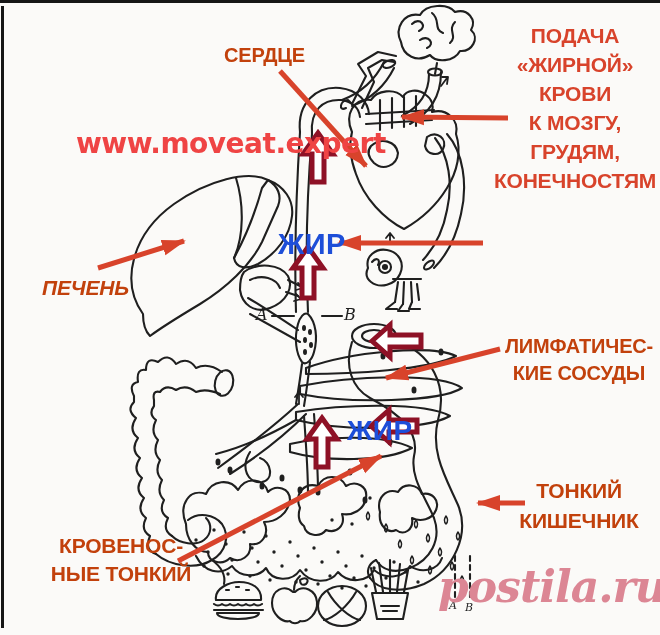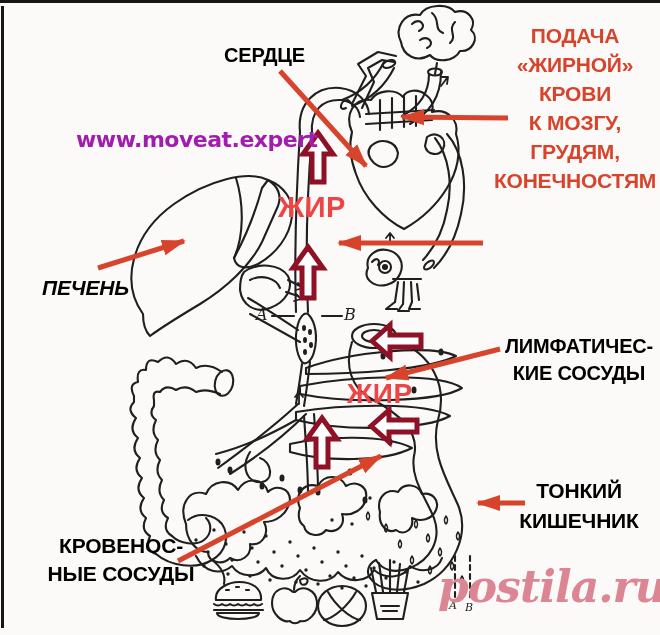--- a/index.html
+++ b/index.html
@@ -7,35 +7,35 @@
     position:relative;width:660px;height:635px;background:#fbfaf8;
     overflow:hidden;font-family:"Liberation Sans",sans-serif;
   }
   .frame-top{position:absolute;left:0;top:0;width:660px;height:3px;background:#161616;}
   .frame-left{position:absolute;left:1px;top:6px;width:3px;height:622px;background:#161616;}
   svg.art{position:absolute;left:0;top:0;}
   .lbl{
     position:absolute;font-weight:bold;white-space:pre-line;
     font-family:"Liberation Sans",sans-serif;letter-spacing:-0.2px;line-height:1.32;
   }
-  .green{color:#000000;}
+  .green{color:#c2410c;}
   .red{color:#d8432b;}
-  .maroon{color:#ef4444;}
+  .maroon{color:#1d4ed8;margin-top:37px;}
   .lbl-heart{left:224px;top:42px;font-size:20px;}
   .lbl-liver{left:42px;top:274px;font-size:21px;font-style:italic;}
   .lbl-fatty{left:486px;top:21px;width:178px;font-size:21px;line-height:29px;text-align:center;}
   .lbl-duct{left:490px;top:220px;font-size:21px;line-height:27px;}
   .lbl-lymph{left:492px;top:333px;width:174px;font-size:20px;line-height:27px;text-align:center;}
   .lbl-intestine{left:492px;top:476px;width:174px;font-size:21px;line-height:30px;text-align:center;}
   .lbl-vessels{left:36px;top:532px;width:170px;font-size:21px;line-height:28px;text-align:center;}
   .lbl-fat1{left:278px;top:188px;font-size:29px;letter-spacing:0.5px;}
   .lbl-fat2{left:347px;top:376px;font-size:28px;letter-spacing:0.5px;}
   .wm-site{
-    position:absolute;left:76px;top:127px;font-size:22px;font-weight:bold;
-    color:#a21caf;font-family:"DejaVu Sans",sans-serif;letter-spacing:-0.5px;
+    position:absolute;left:76px;top:127px;font-size:28px;font-weight:bold;
+    color:#ef4444;font-family:"DejaVu Sans",sans-serif;letter-spacing:-0.5px;
   }
   .wm-postila{
     position:absolute;left:438px;top:561px;font-size:44px;font-weight:bold;font-style:italic;
     color:#dc8694;font-family:"DejaVu Serif",serif;letter-spacing:-1px;
   }
   .marker{
     position:absolute;color:#1f1f1f;font-family:"DejaVu Serif",serif;font-style:italic;
   }
   .mk-a{left:256px;top:305px;font-size:16px;}
   .mk-b{left:344px;top:305px;font-size:16px;}
@@ -305,21 +305,21 @@
 «ЖИРНОЙ»
 КРОВИ
 К МОЗГУ,
 ГРУДЯМ,
 КОНЕЧНОСТЯМ</div>
   <div class="lbl green lbl-lymph">ЛИМФАТИЧЕС-
 КИЕ СОСУДЫ</div>
   <div class="lbl green lbl-intestine">ТОНКИЙ
 КИШЕЧНИК</div>
   <div class="lbl green lbl-vessels">КРОВЕНОС-
-НЫЕ СОСУДЫ</div>
+НЫЕ ТОНКИЙ</div>
   <div class="lbl maroon lbl-fat1">ЖИР</div>
   <div class="lbl maroon lbl-fat2">ЖИР</div>
 
   <span class="marker mk-a">A</span>
   <span class="marker mk-b">B</span>
   <span class="marker mk-ba">A</span>
   <span class="marker mk-bb">B</span>
 
   <div class="wm-site">www.moveat.expert</div>
   <div class="wm-postila">postila.ru</div>

